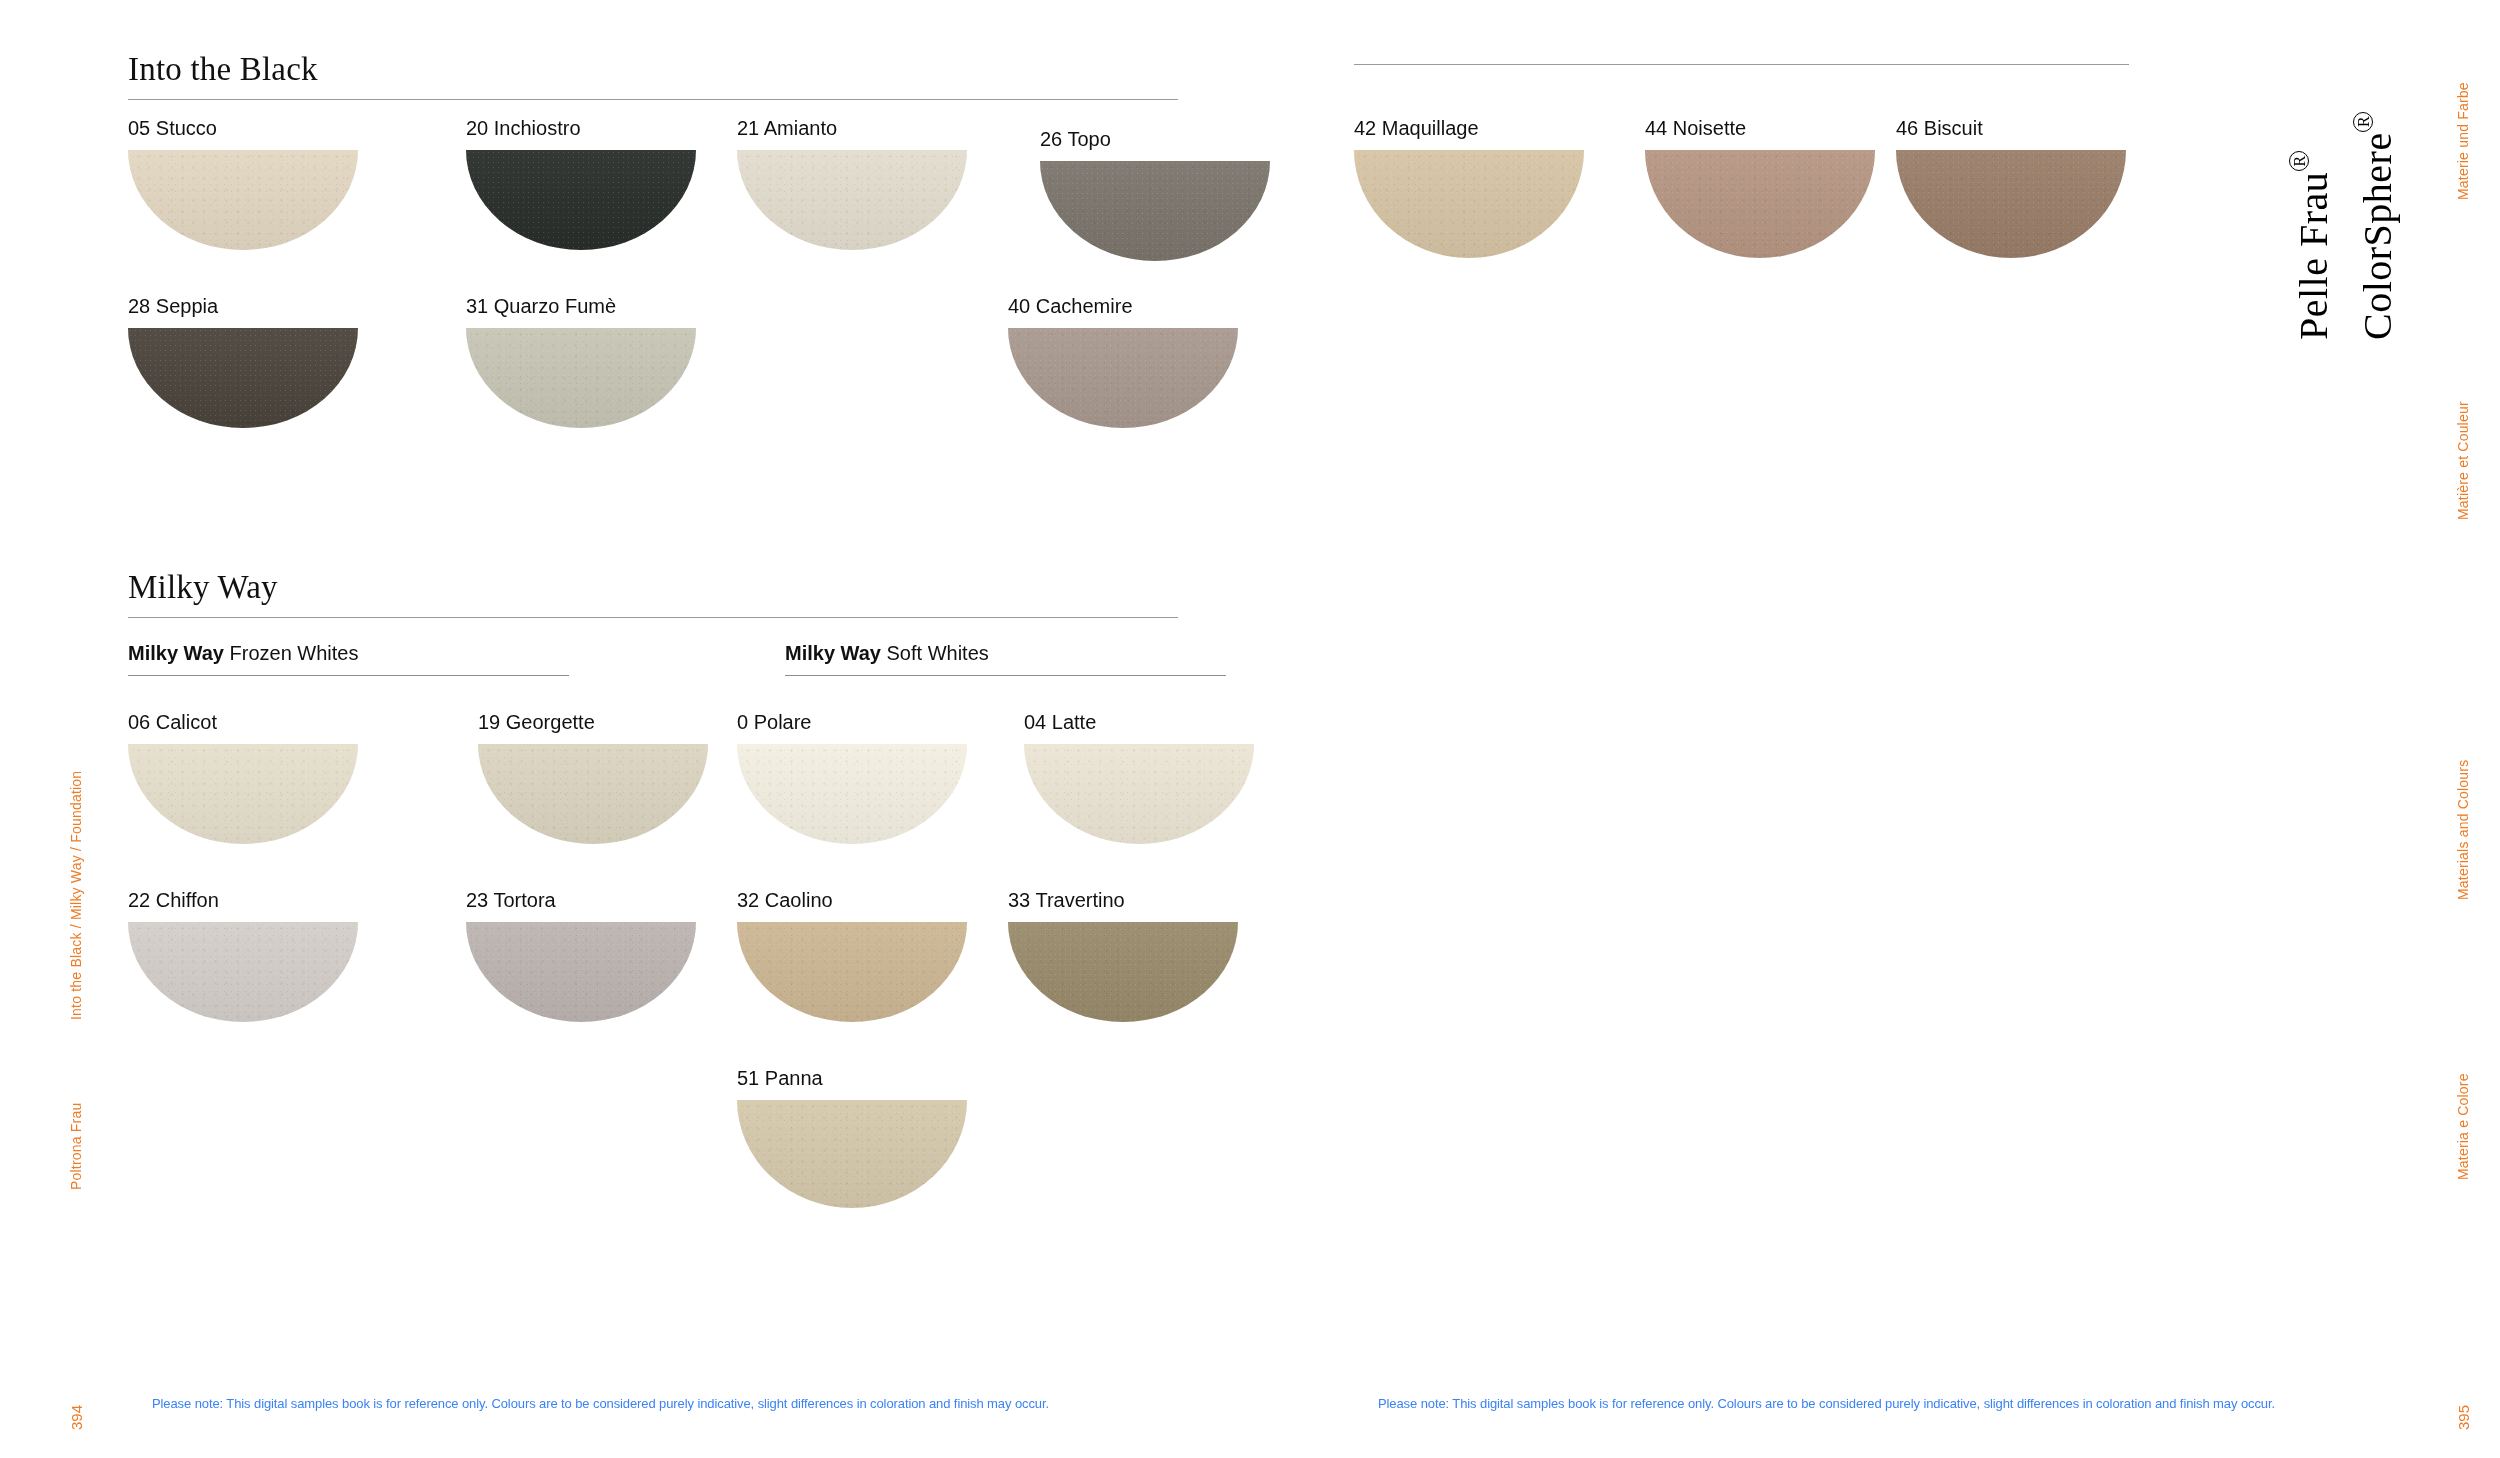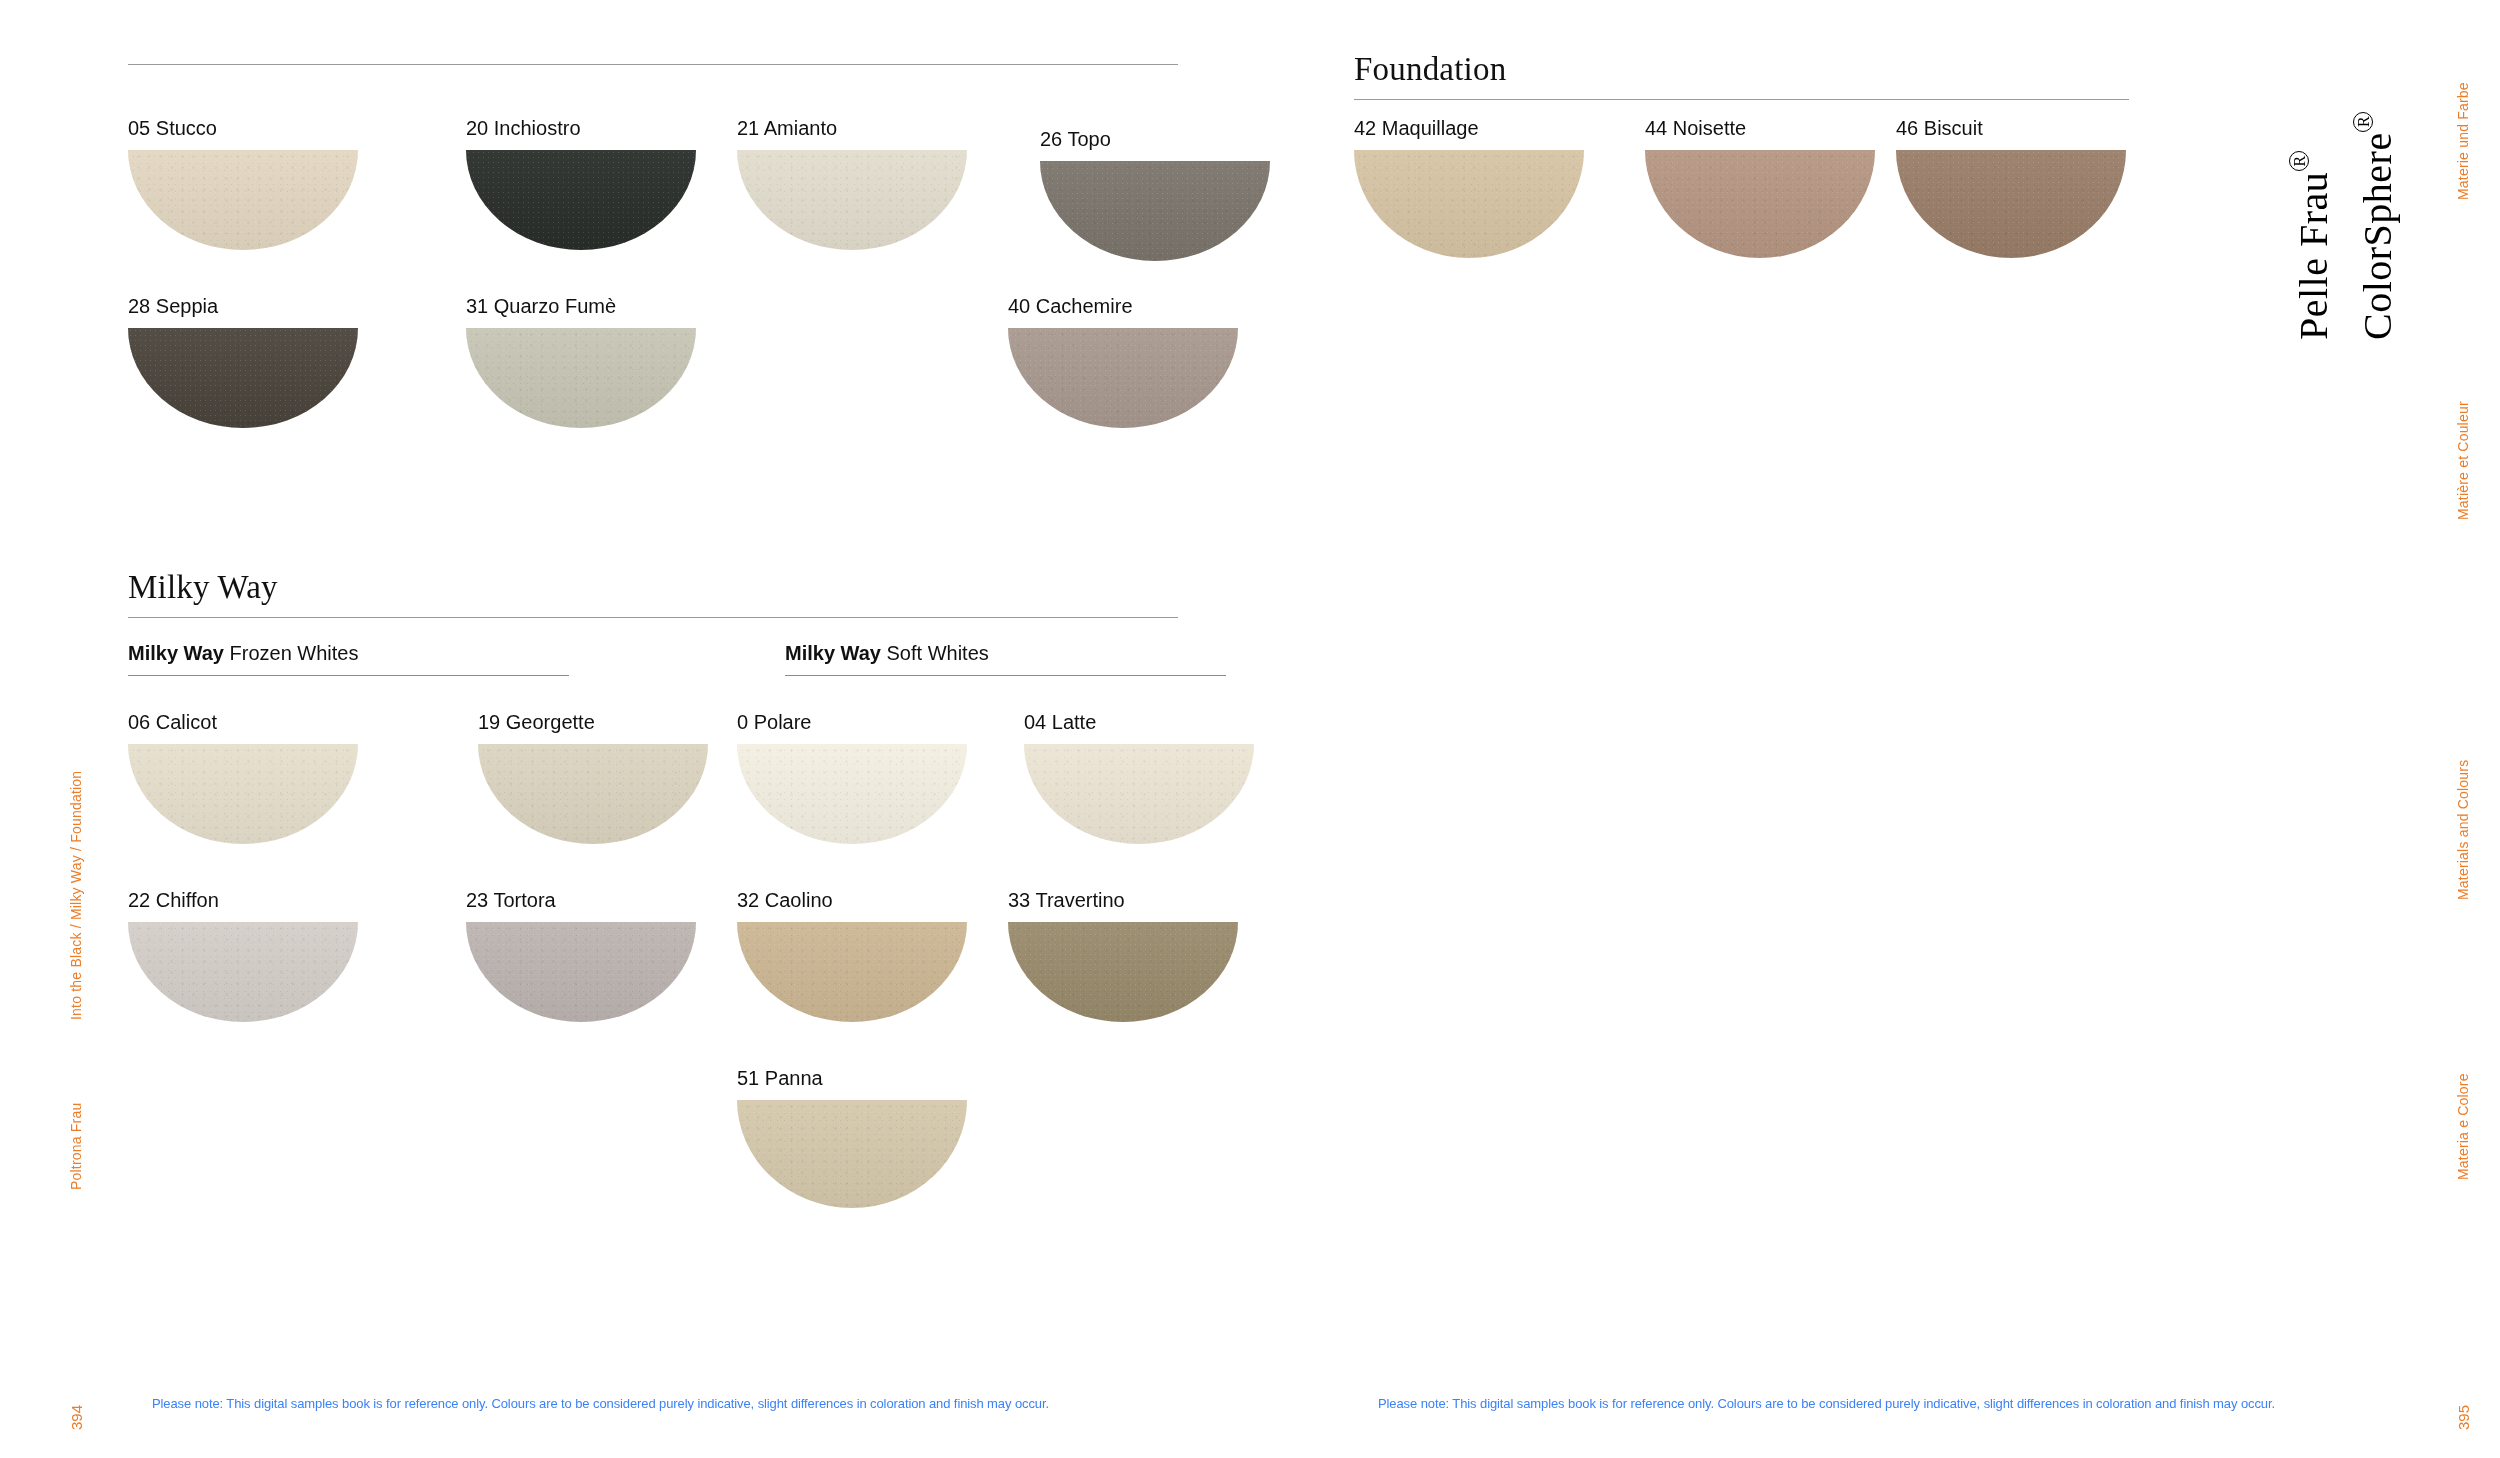--- a/index.html
+++ b/index.html
@@ -194,20 +194,21 @@
       <span>Pelle Frau</span><span class="reg">R</span>
     </div>
     <div class="logo-line logo-2">
       <span>ColorSphere</span><span class="reg">R</span>
     </div>
   </div>
 
   <div class="panel panel-left">
 
     <div class="group" style="top:0px;">
+      <div class="group-title">Into the Black</div>
       <div class="group-rule"></div>
     </div>
 
     <div class="swatch-grid" style="top:66px; width:1050px; height:380px;">
 
       <div class="cell" style="left:0px; top:0px;">
         <div class="cell-label">05 Stucco</div>
         <div class="chip" style="background:#e3d7c2;">
           <div class="grain"></div>
           <div class="shade"></div>
@@ -351,21 +352,20 @@
           <div class="grain"></div>
           <div class="shade"></div>
         </div>
       </div>
     </div>
   </div>
 
   <div class="panel panel-right">
 
     <div class="group" style="top:0px;">
-      <div class="group-title">Foundation</div>
       <div class="group-rule"></div>
     </div>
 
     <div class="swatch-grid" style="top:66px; width:775px;">
       <div class="cell" style="left:0px; top:0px;">
         <div class="cell-label">42 Maquillage</div>
         <div class="chip chip-tall" style="background:#d7c4a5;">
           <div class="grain"></div>
           <div class="shade"></div>
         </div>

